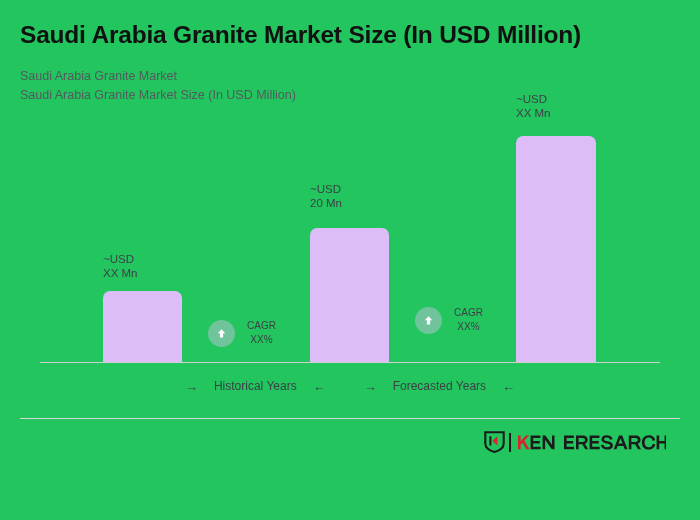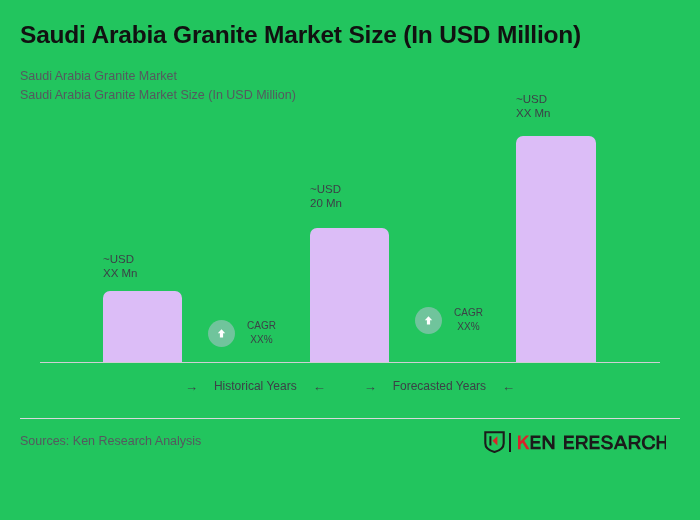--- a/index.html
+++ b/index.html
@@ -244,21 +244,20 @@
       </div>
       <div class="period-item">
         <span class="arrow">→</span>
         <span class="period-label">Forecasted Years</span>
         <span class="arrow">←</span>
       </div>
     </div>
   </div>
 
   <div class="footer-divider"></div>
-  <div class="source-text">Sources: Ken Research Analysis</div>
 
   <div class="brand-logo">
     <svg class="brand-mark" width="21" height="22" viewBox="0 0 21 22" aria-hidden="true">
       <path d="M1.3 1.2 H19.7 V12.2 C19.7 16.6 15.6 19.6 10.5 21.0 C5.4 19.6 1.3 16.6 1.3 12.2 Z" fill="none" stroke="#1b1b1b" stroke-width="2.1"></path>
       <rect x="5.4" y="5.2" width="2.0" height="9.3" fill="#1b1b1b"></rect>
       <path d="M13.4 5.2 L8.4 9.8 L13.4 14.5 Z" fill="#d8232a"></path>
     </svg>
     <div class="brand-sep"></div>
     <svg class="brand-word" width="150" height="17" viewBox="0 0 150 17" aria-hidden="true">
       <path d="M2.0 1.5 L4.6 1.5 L4.6 7.2 L9.9 1.5 L13.2 1.5 L8.3 6.7 L13.6 15.2 L10.4 15.2 L6.5 8.7 L4.6 10.6 L4.6 15.2 L2.0 15.2 Z" fill="#d8232a"></path>

